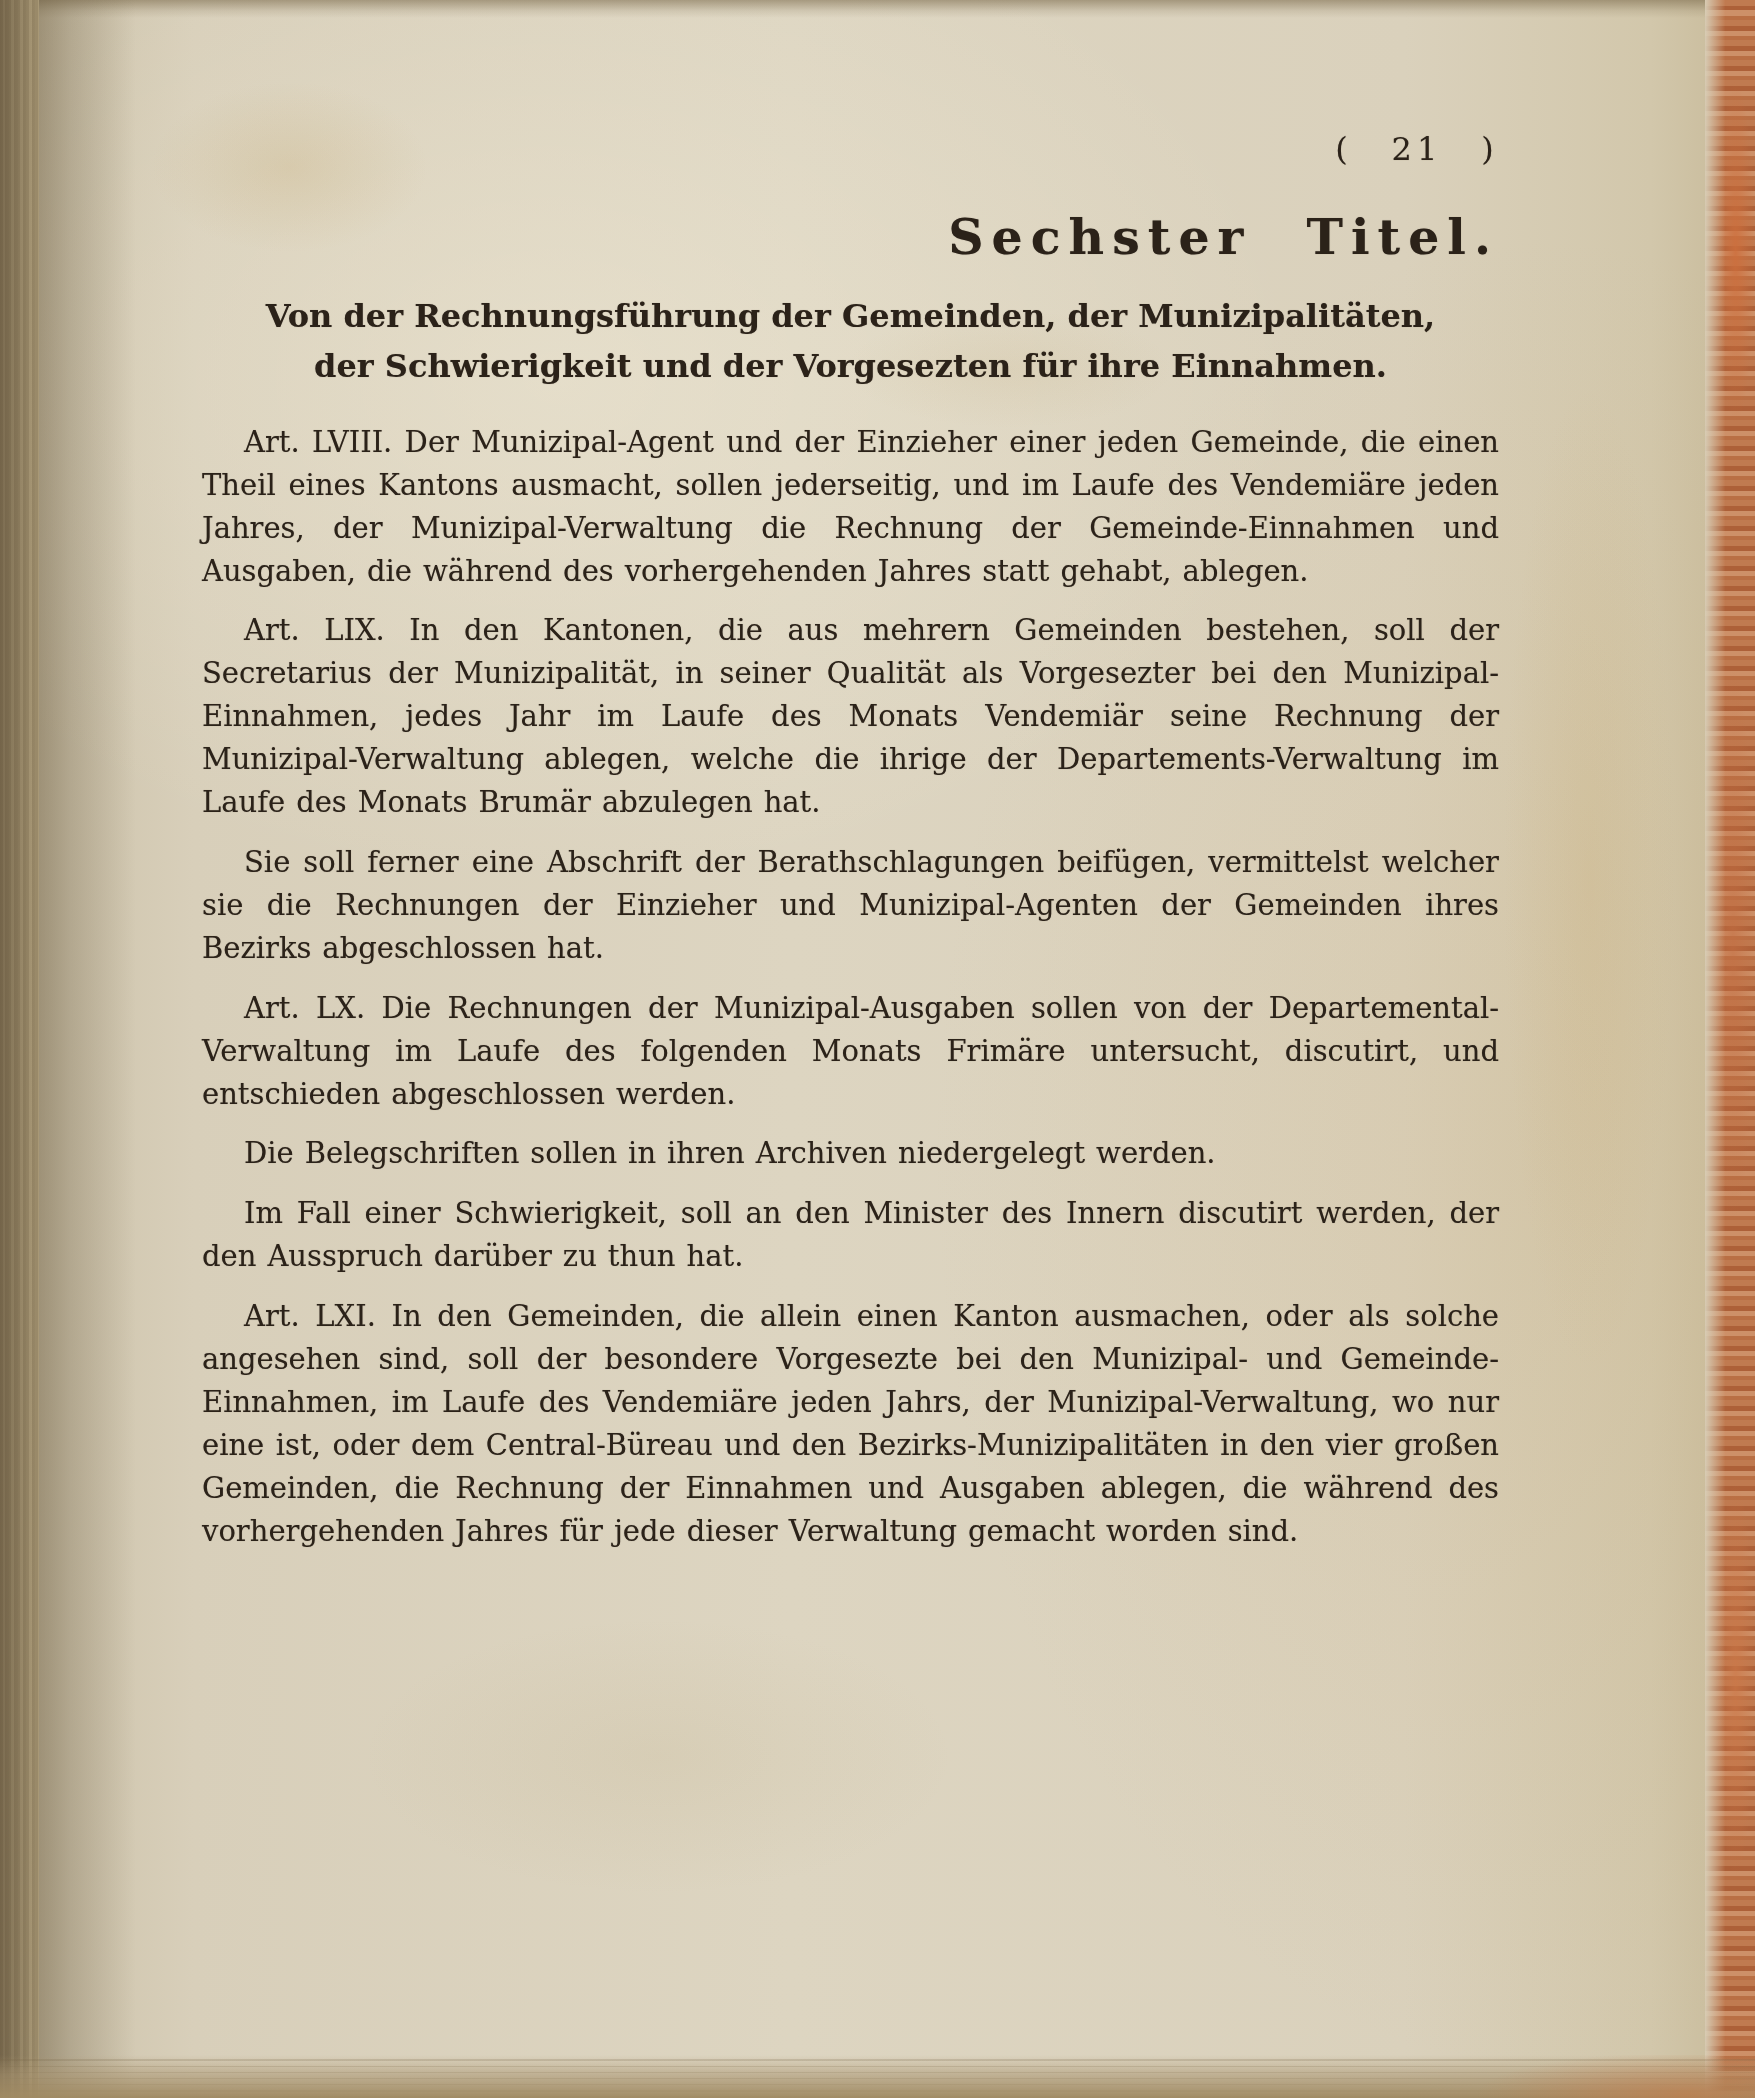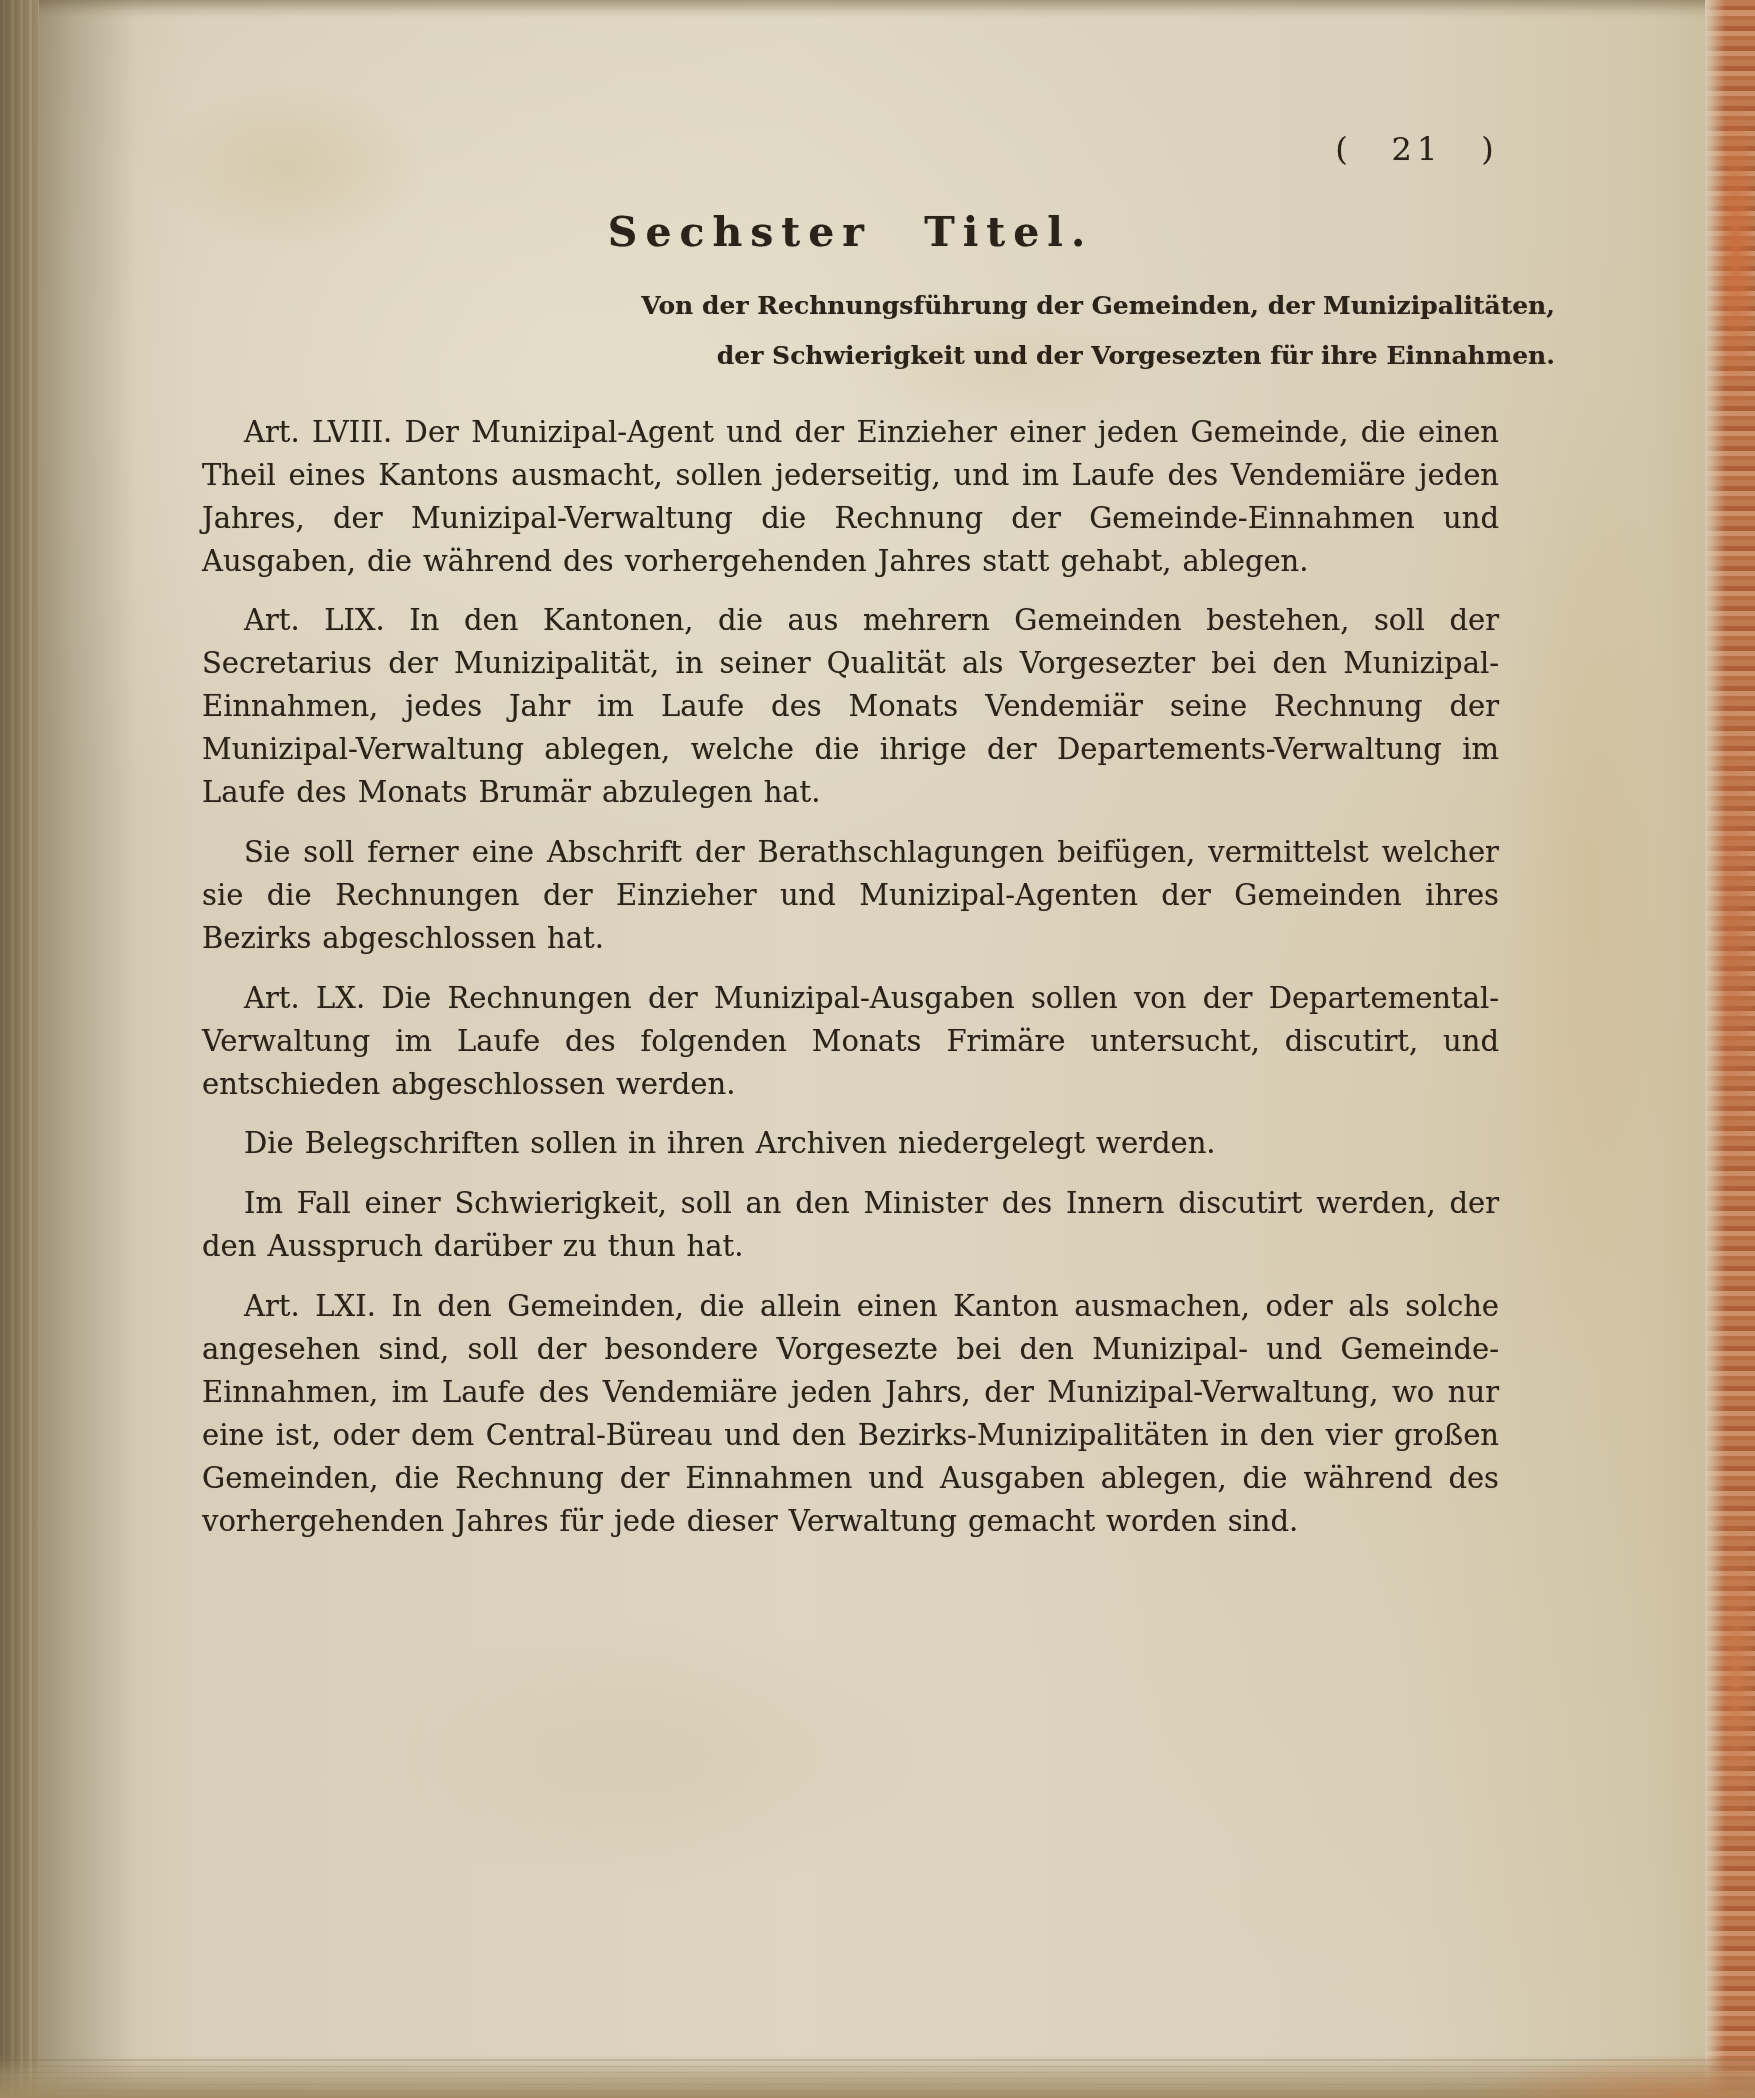--- a/index.html
+++ b/index.html
@@ -68,25 +68,25 @@
   .page {
     position: absolute; left: 202px; top: 130px; width: 1297px;
     color: #2b2219;
     text-shadow: 0 0 0.9px rgba(43,34,25,.35);
   }
   .page-number {
     text-align: right; font-size: 32px; letter-spacing: 5.3px;
     word-spacing: 23px; margin: 0 0 40px; 
   }
   .title {
-    text-align: center; font-size: 41px; font-weight: bold;
+    text-align: right; font-size: 49px; font-weight: bold;
     letter-spacing: 8px; word-spacing: 30px; margin: 0 0 24.6px;
   }
   .heading {
-    text-align: right; font-size: 25px; font-weight: bold;
+    text-align: center; font-size: 32px; font-weight: bold;
     line-height: 50px; margin: 4px -56px 30px;
   }
   p.body {
     font-size: 29px; line-height: 43px;
     text-align: justify; text-indent: 42px;
     margin: 0 0 16.7px; word-spacing: 1.8px;
   }
 </style>
 </head>
 <body>

